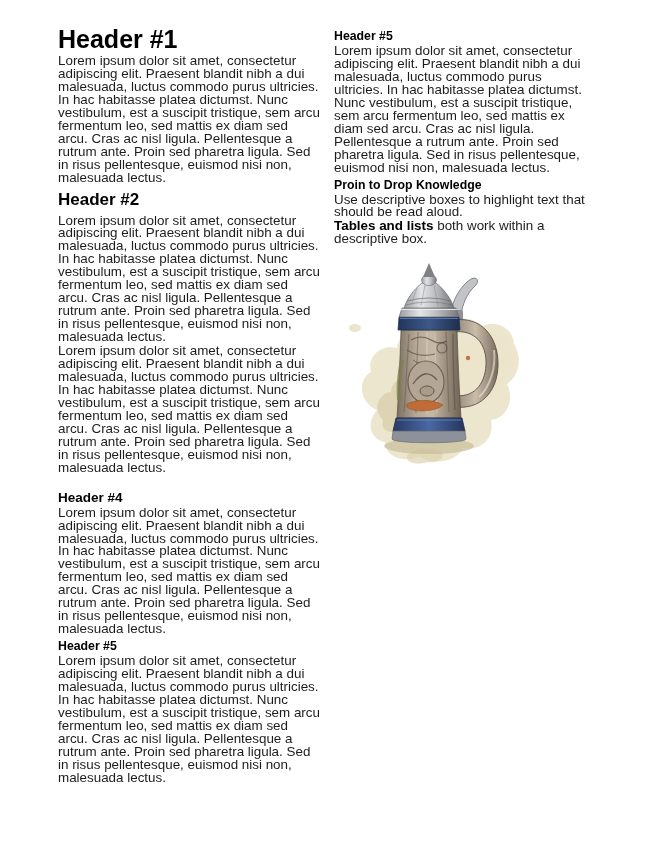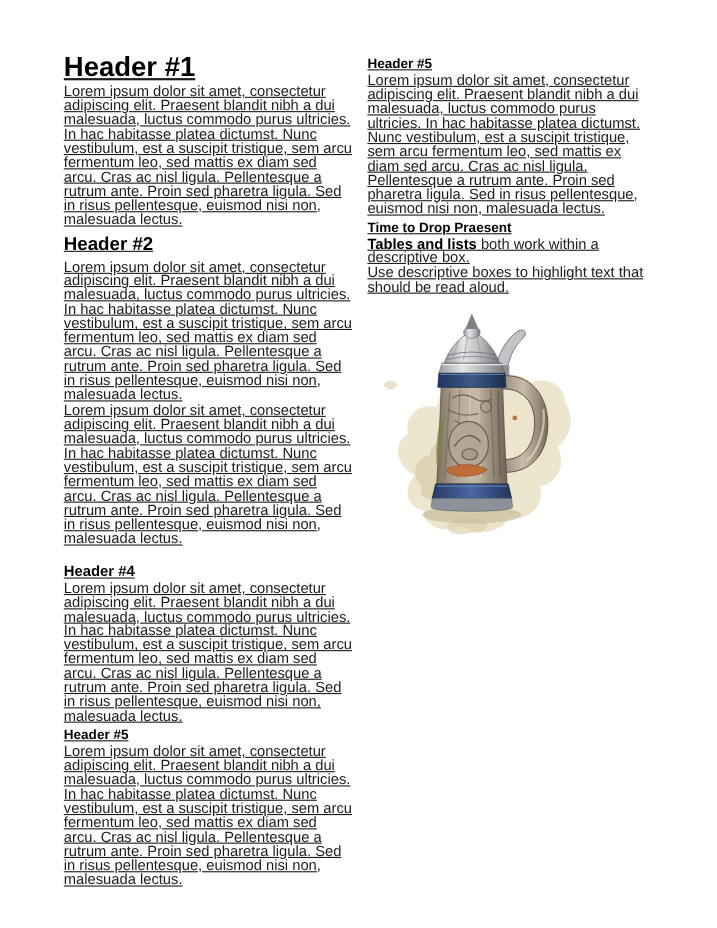--- a/index.html
+++ b/index.html
@@ -5,21 +5,21 @@
   html, body { margin: 0; padding: 0; background: #ffffff; }
   .page {
     position: relative;
     width: 652px;
     height: 844px;
     background: #ffffff;
     overflow: hidden;
     font-family: "Liberation Sans", sans-serif;
     color: #1c1c1c;
   }
-  .col { position: absolute; top: 48px; text-decoration: underline; }
+  .col { position: absolute; top: 26px; }
   .col-left  { left: 58px;  width: 263px; }
   .col-right { left: 334px; width: 258px; }
 
   .page h1, .page h2, .page h3, .page h4, .page h5 {
     margin: 0; padding: 0; color: #000000; font-weight: 700;
     font-family: "Liberation Sans", sans-serif;
   }
   h1.doc-h1 { font-size: 25px;   line-height: 26px; margin: 0 0 3px; }
   h2.doc-h2 { font-size: 17px; line-height: 18px; margin: 6px 0 6px; }
   h3.doc-h3 { font-size: 16px;   line-height: 15px; margin: 5px 0 5px; }
@@ -68,24 +68,24 @@
     </section>
   </div>
 
   <div class="col col-right">
     <section>
       <h5 class="doc-h5">Header #5</h5>
       <p class="body-text">Lorem ipsum dolor sit amet, consectetur adipiscing elit. Praesent blandit nibh a dui malesuada, luctus commodo purus ultricies. In hac habitasse platea dictumst. Nunc vestibulum, est a suscipit tristique, sem arcu fermentum leo, sed mattis ex diam sed arcu. Cras ac nisl ligula. Pellentesque a rutrum ante. Proin sed pharetra ligula. Sed in risus pellentesque, euismod nisi non, malesuada lectus.</p>
     </section>
 
 
-    <h5 class="doc-h5">Time to Drop Praesent</h5>
+    <h5 class="doc-h5">Proin to Drop Knowledge</h5>
+    <p class="body-text">Use descriptive boxes to highlight text that should be read aloud.</p>
+
     <p class="body-text"><b>Tables and lists</b><span> both work within a descriptive box.</span></p>
-
-    <p class="body-text">Use descriptive boxes to highlight text that should be read aloud.</p>
 
     <figure class="stein-figure" role="img" aria-label="Watercolor illustration of a German beer stein with pewter lid, blue bands and carved stoneware body">
       <svg width="172" height="210" viewBox="0 0 172 210" xmlns="http://www.w3.org/2000/svg">
         <defs>
           <linearGradient id="gPewter" x1="0" y1="0" x2="1" y2="0">
             <stop offset="0" stop-color="#9a9ca0"></stop>
             <stop offset="0.35" stop-color="#e4e5e7"></stop>
             <stop offset="0.65" stop-color="#b9babd"></stop>
             <stop offset="1" stop-color="#74767a"></stop>
           </linearGradient>

